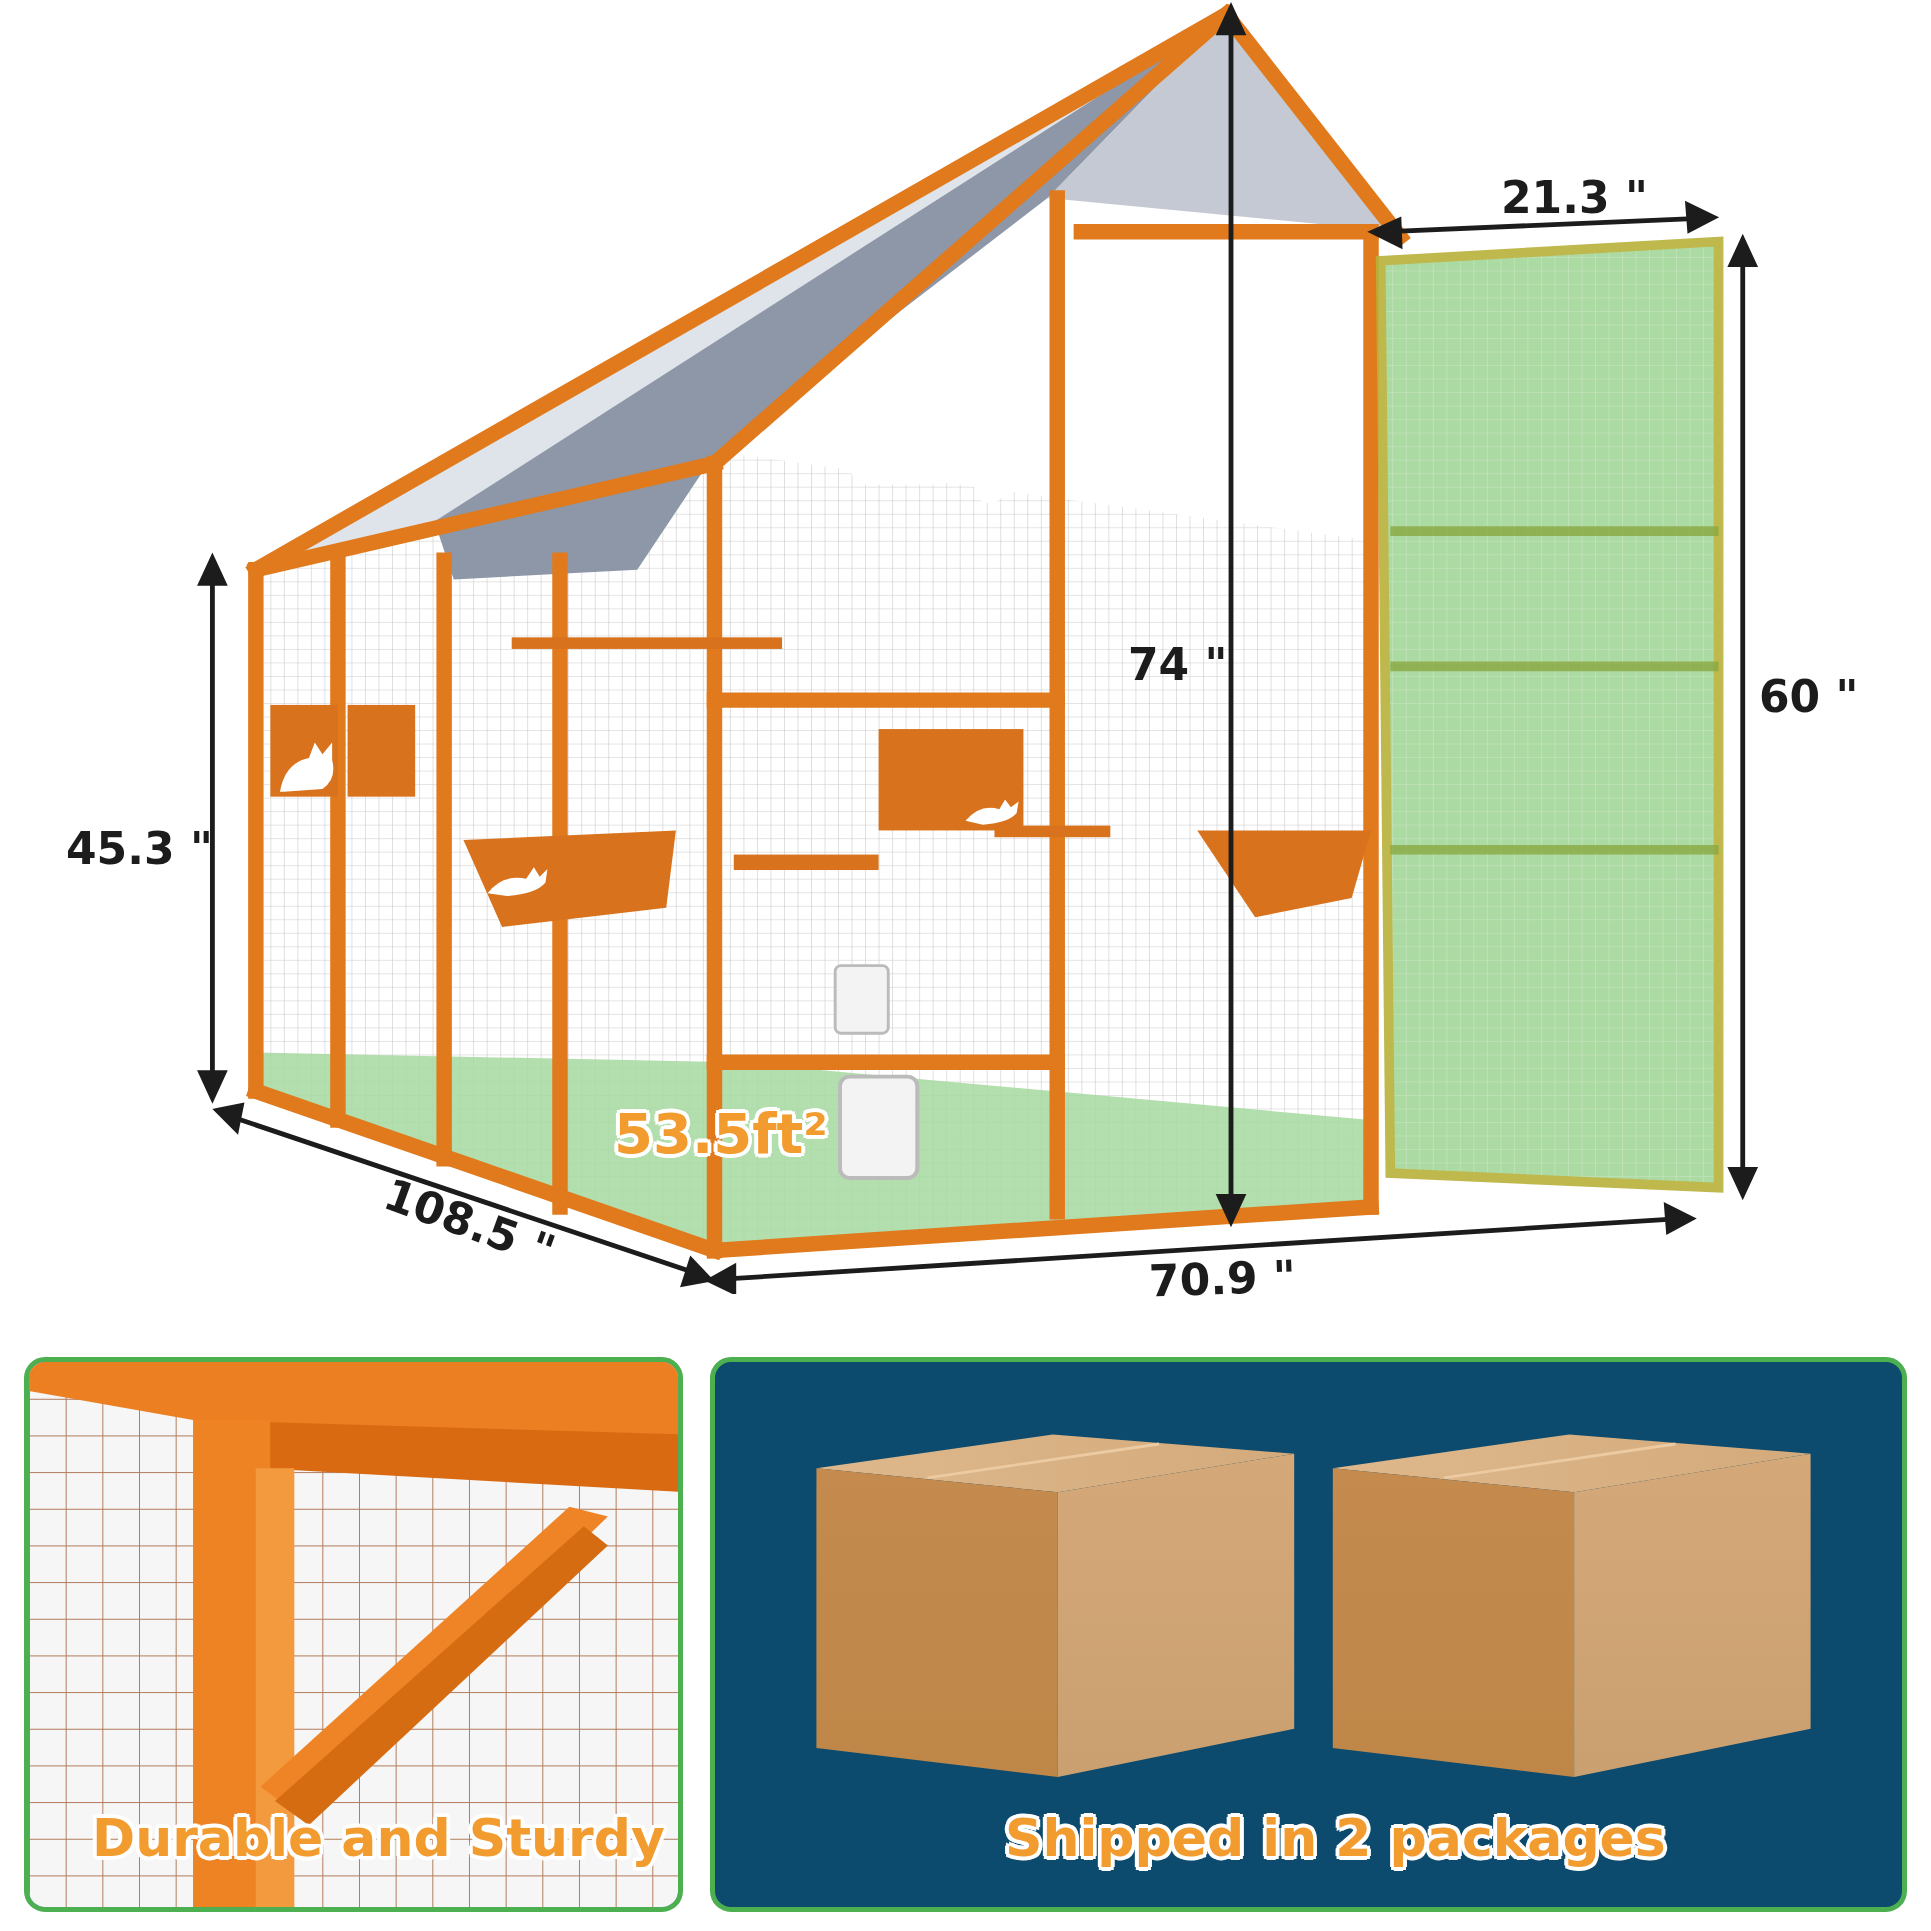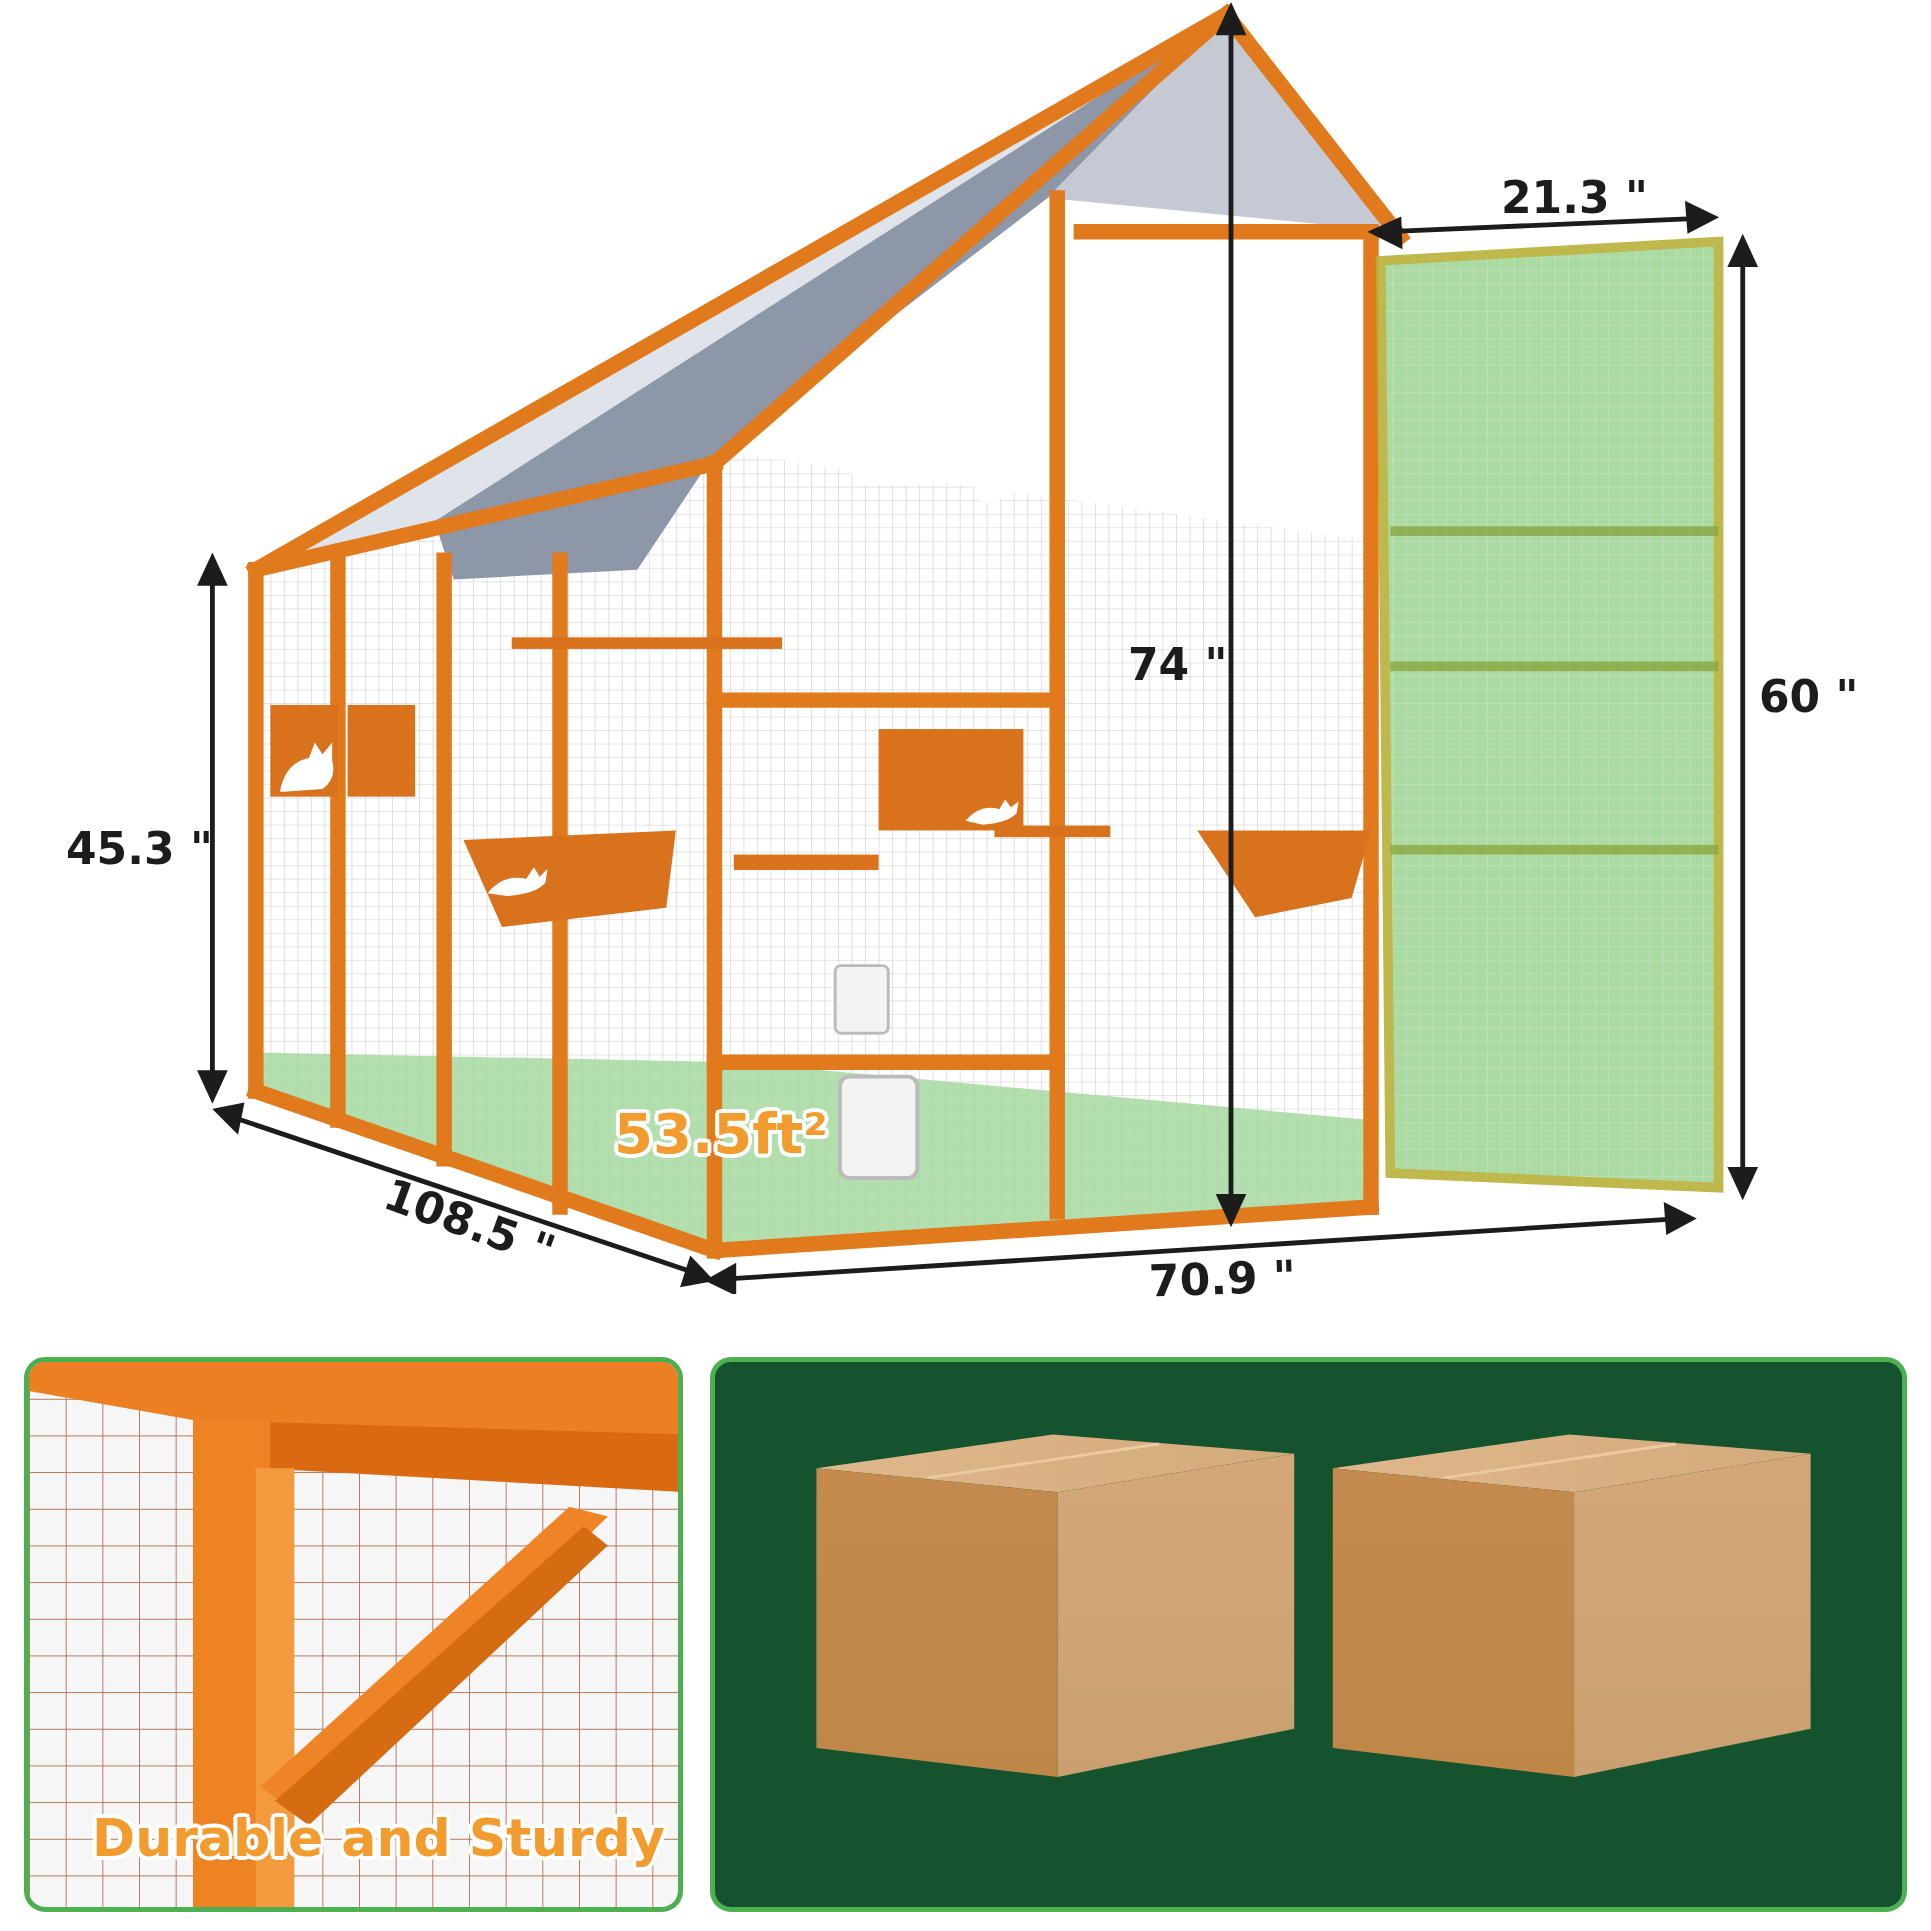--- a/index.html
+++ b/index.html
@@ -1,19 +1,19 @@
 <!DOCTYPE html>
 <html><head>
 <meta charset="utf-8">
 <style>
   html,body{margin:0;padding:0;background:#fff;}
   body{width:1931px;height:1931px;position:relative;overflow:hidden;font-family:"DejaVu Sans","Liberation Sans",sans-serif;}
   .abs{position:absolute;}
   .dim{position:absolute;font-weight:bold;color:#1c1c1c;font-size:44px;white-space:nowrap;font-family:"DejaVu Sans",sans-serif;}
-  .panel{position:absolute;border:5.8px solid #4caf50;border-radius:21px;overflow:hidden;background:#14532d;box-sizing:border-box;}
+  .panel{position:absolute;border:5.8px solid #4caf50;border-radius:21px;overflow:hidden;background:#0c4a6e;box-sizing:border-box;}
   .caption{position:absolute;font-weight:bold;color:#f29b2e;font-size:52px;white-space:nowrap;font-family:"DejaVu Sans",sans-serif;
     text-shadow:2.9px 2.9px 0 #fff,-2.9px -2.9px 0 #fff,2.9px -2.9px 0 #fff,-2.9px 2.9px 0 #fff,0 3.9px 0 #fff,3.9px 0 0 #fff,0 -3.9px 0 #fff,-3.9px 0 0 #fff;}
 </style>
 </head>
 <body>
 
 <svg class="abs" style="left:0;top:0" width="1931" height="1294" viewBox="0 0 2000 1340">
   <defs>
     <pattern id="mesh" width="14" height="14" patternUnits="userSpaceOnUse">
       <path d="M14 0 L0 0 0 14" fill="none" stroke="#c9c9c9" stroke-width="1.2"></path>
@@ -160,14 +160,15 @@
       <polygon points="355,135 600,95 600,380 355,430" fill="url(#bs)"></polygon>
     </g>
 
     <g>
       <polygon points="640,110 885,75 1135,95 890,135" fill="url(#bt)"></polygon>
       <line x1="755" y1="120" x2="995" y2="85" stroke="#eccaa2" stroke-width="3"></line>
       <polygon points="640,110 890,135 890,430 640,400" fill="url(#bf)"></polygon>
       <polygon points="890,135 1135,95 1135,380 890,430" fill="url(#bs)"></polygon>
     </g>
   </svg>
+  <div class="caption" style="left:290px;top:446px;">Shipped in 2 packages</div>
 </div>
 
 
 </body></html>

